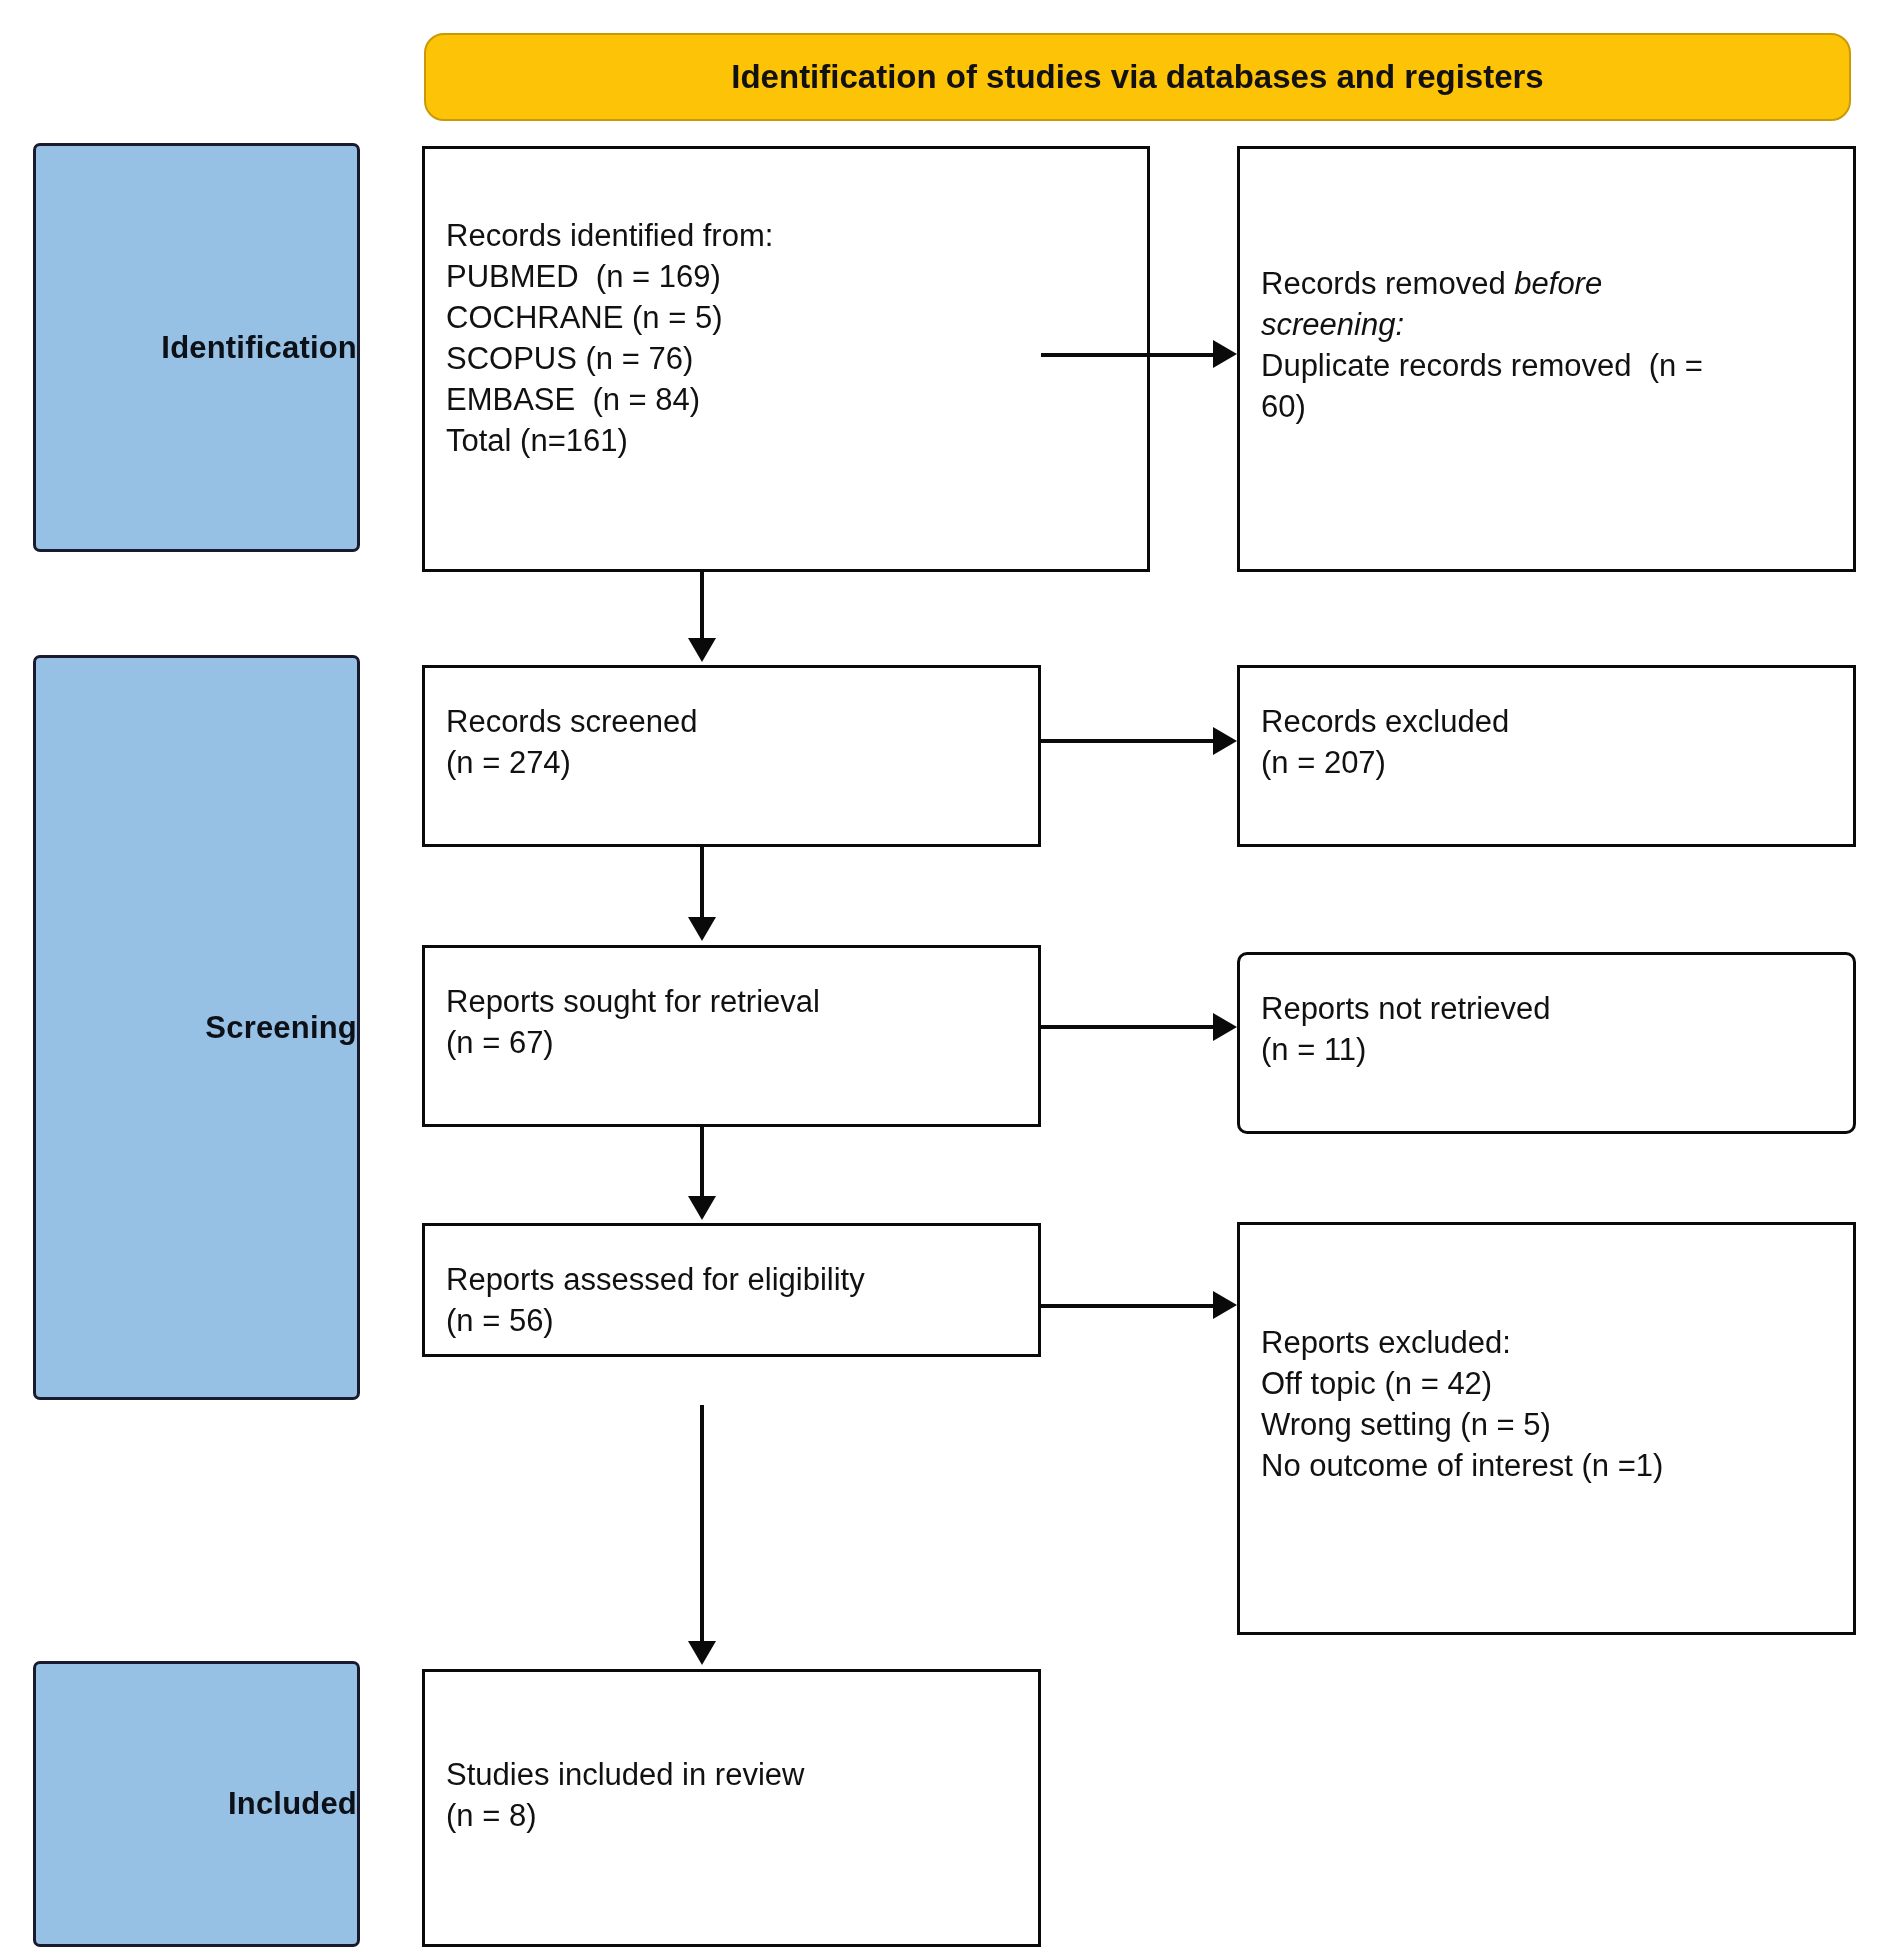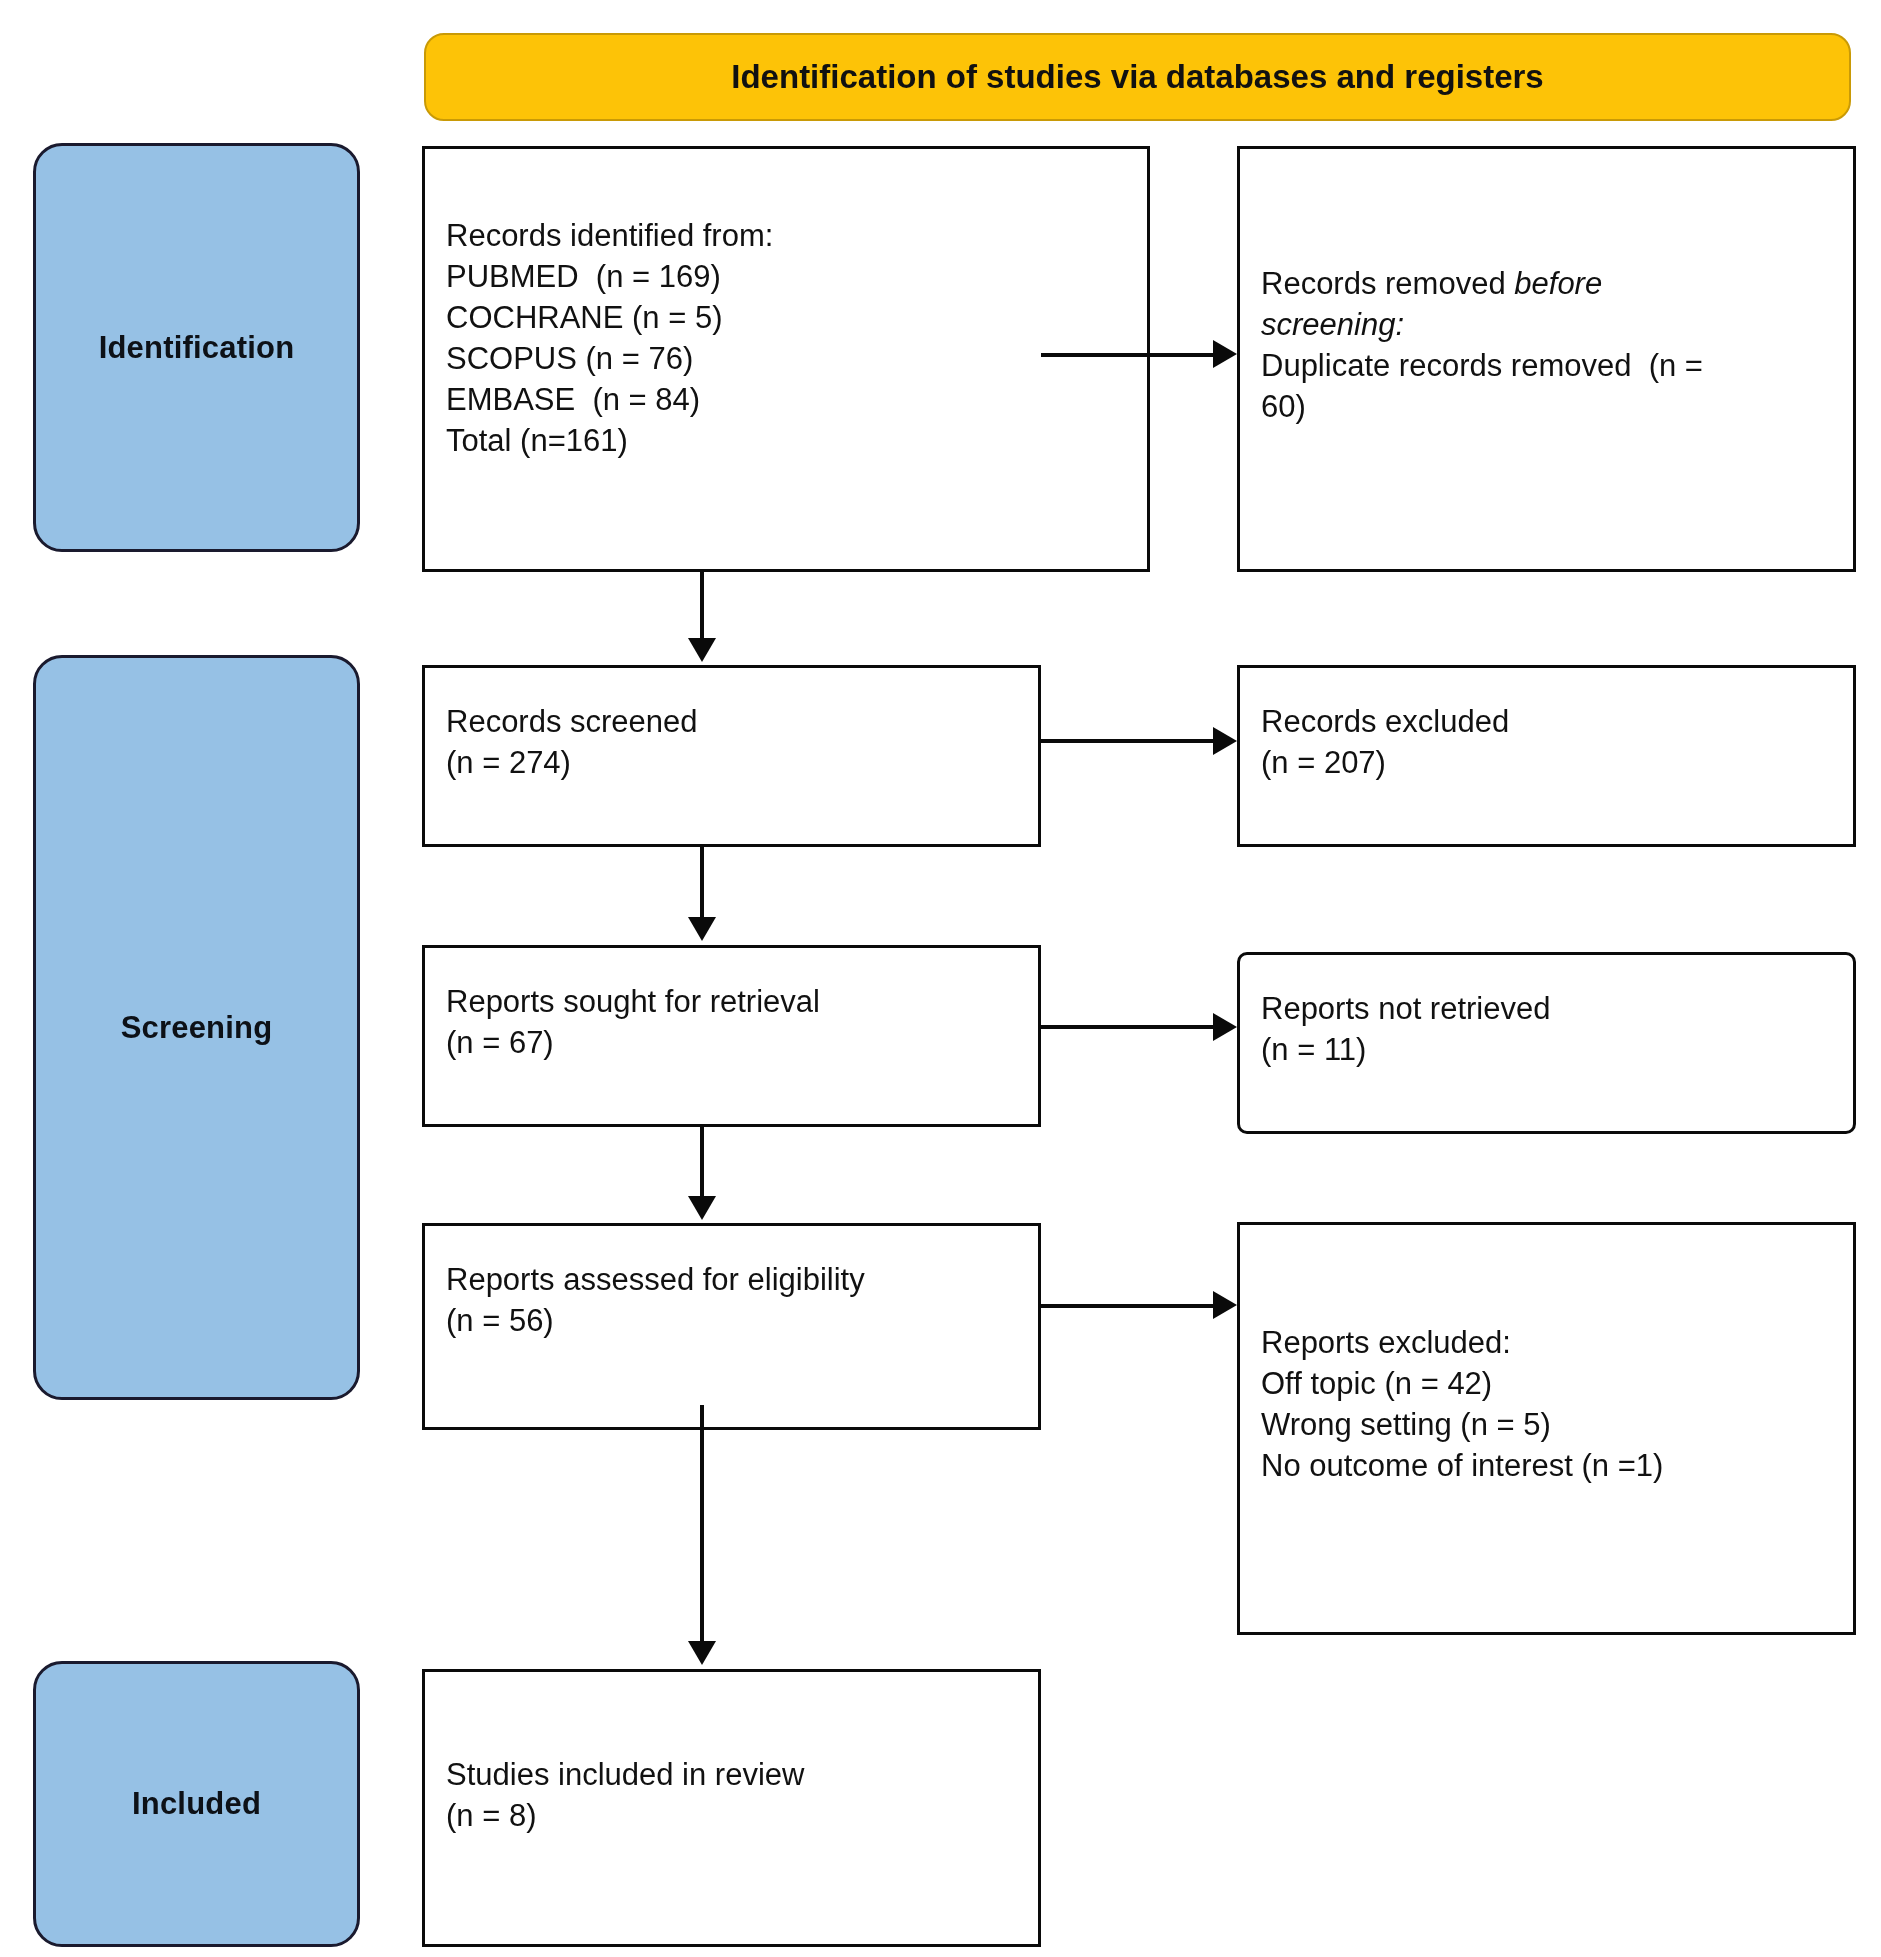--- a/index.html
+++ b/index.html
@@ -16,24 +16,24 @@
     height: 1957px;
     background: #ffffff;
     overflow: hidden;
   }
 
   
   .stage-pill {
     position: absolute;
     background: #96C1E5;
     border: 3.3px solid #1a1a2e;
-    border-radius: 29px;
+    border-radius: 7px;
     display: flex;
     align-items: center;
-    justify-content: center;
+    justify-content: flex-end;
     box-sizing: border-box;
   }
   .stage-pill .stage-label {
     font-weight: bold;
     font-size: 31px;
     color: #0d1117;
     letter-spacing: 0.2px;
     text-align: center;
   }
 
@@ -178,21 +178,21 @@
     <div class="line">Reports not retrieved</div>
     <div class="line">(n = 11)</div>
   </div>
 
   <div class="conn-h" style="left:1041px; top:1025px; width:173px;"></div>
   <div class="arrow-right" style="left:1213px; top:1013px;"></div>
 
   <div class="conn-v" style="left:700px; top:1127px; width:4.1px; height:70px;"></div>
   <div class="arrow-down" style="left:688px; top:1196px;"></div>
 
-  <div class="flow-box top-align" style="left:422px; top:1223px; width:619px; height:207px; padding-top:34px;">
+  <div class="flow-box top-align" style="left:422px; top:1223px; width:619px; height:134px; padding-top:34px;">
     <div class="line">Reports assessed for eligibility</div>
     <div class="line">(n = 56)</div>
   </div>
 
   <div class="flow-box top-align" style="left:1237px; top:1222px; width:619px; height:413px; padding-top:98px;">
     <div class="line">Reports excluded:</div>
     <div class="line">Off topic (n = 42)</div>
     <div class="line">Wrong setting (n = 5)</div>
     <div class="line">No outcome of interest (n =1)</div>
   </div>

